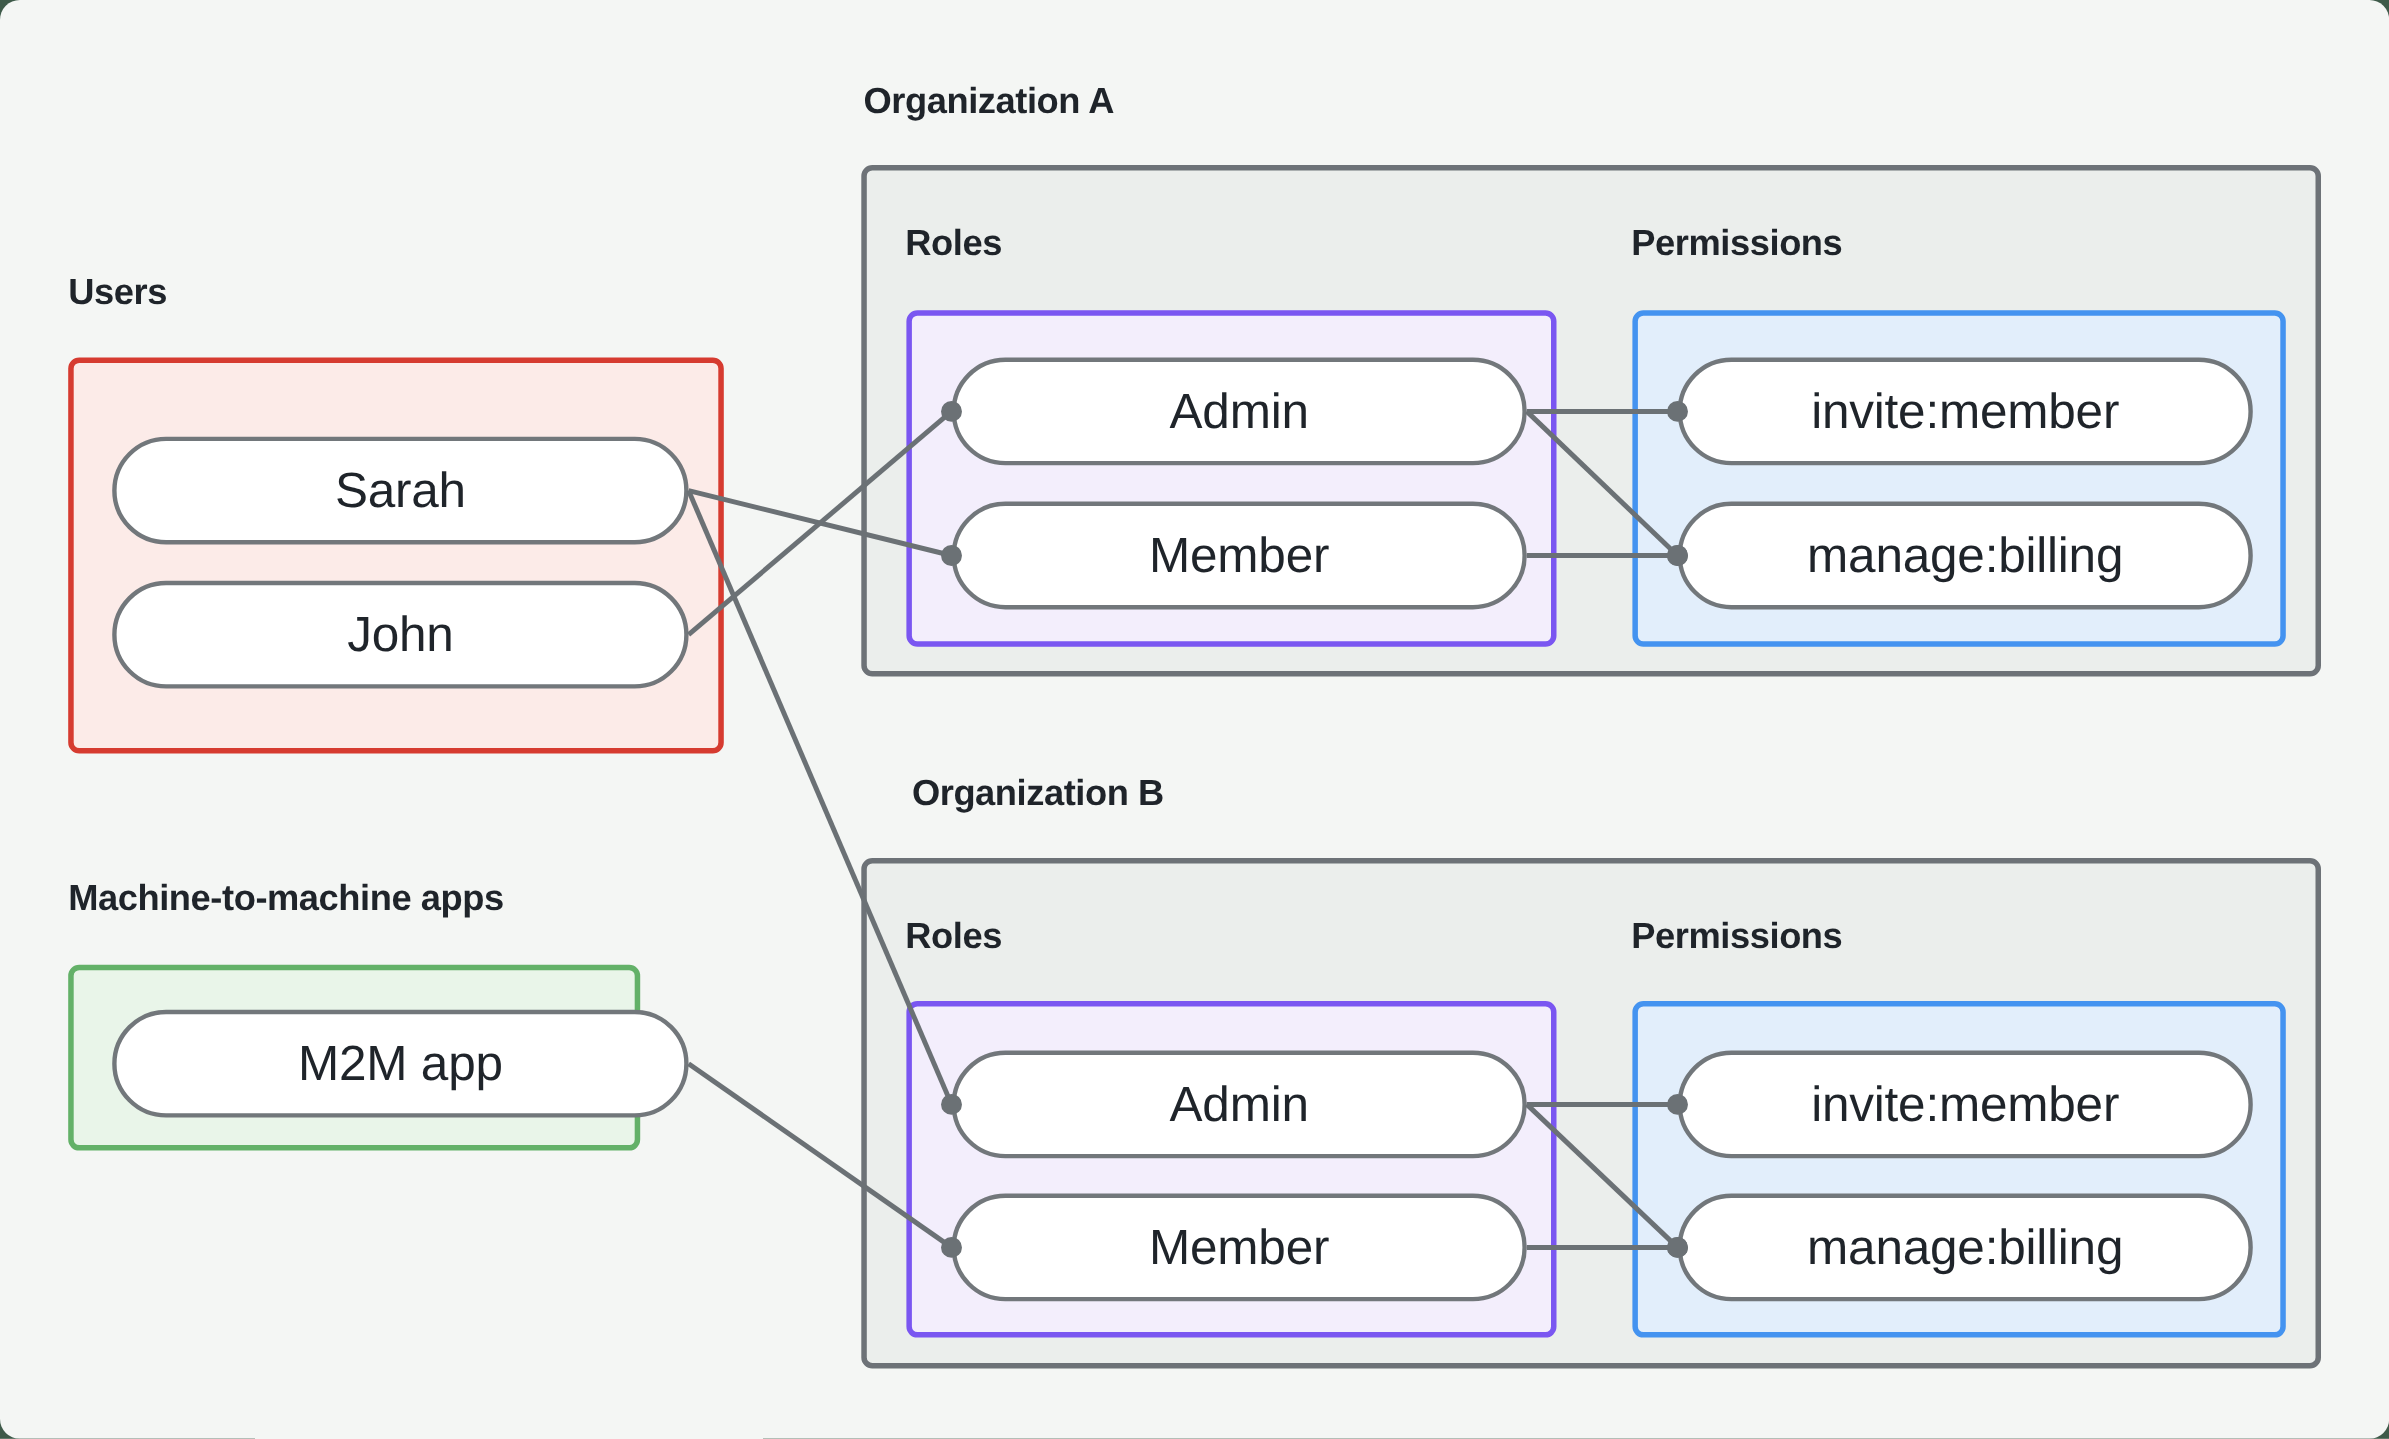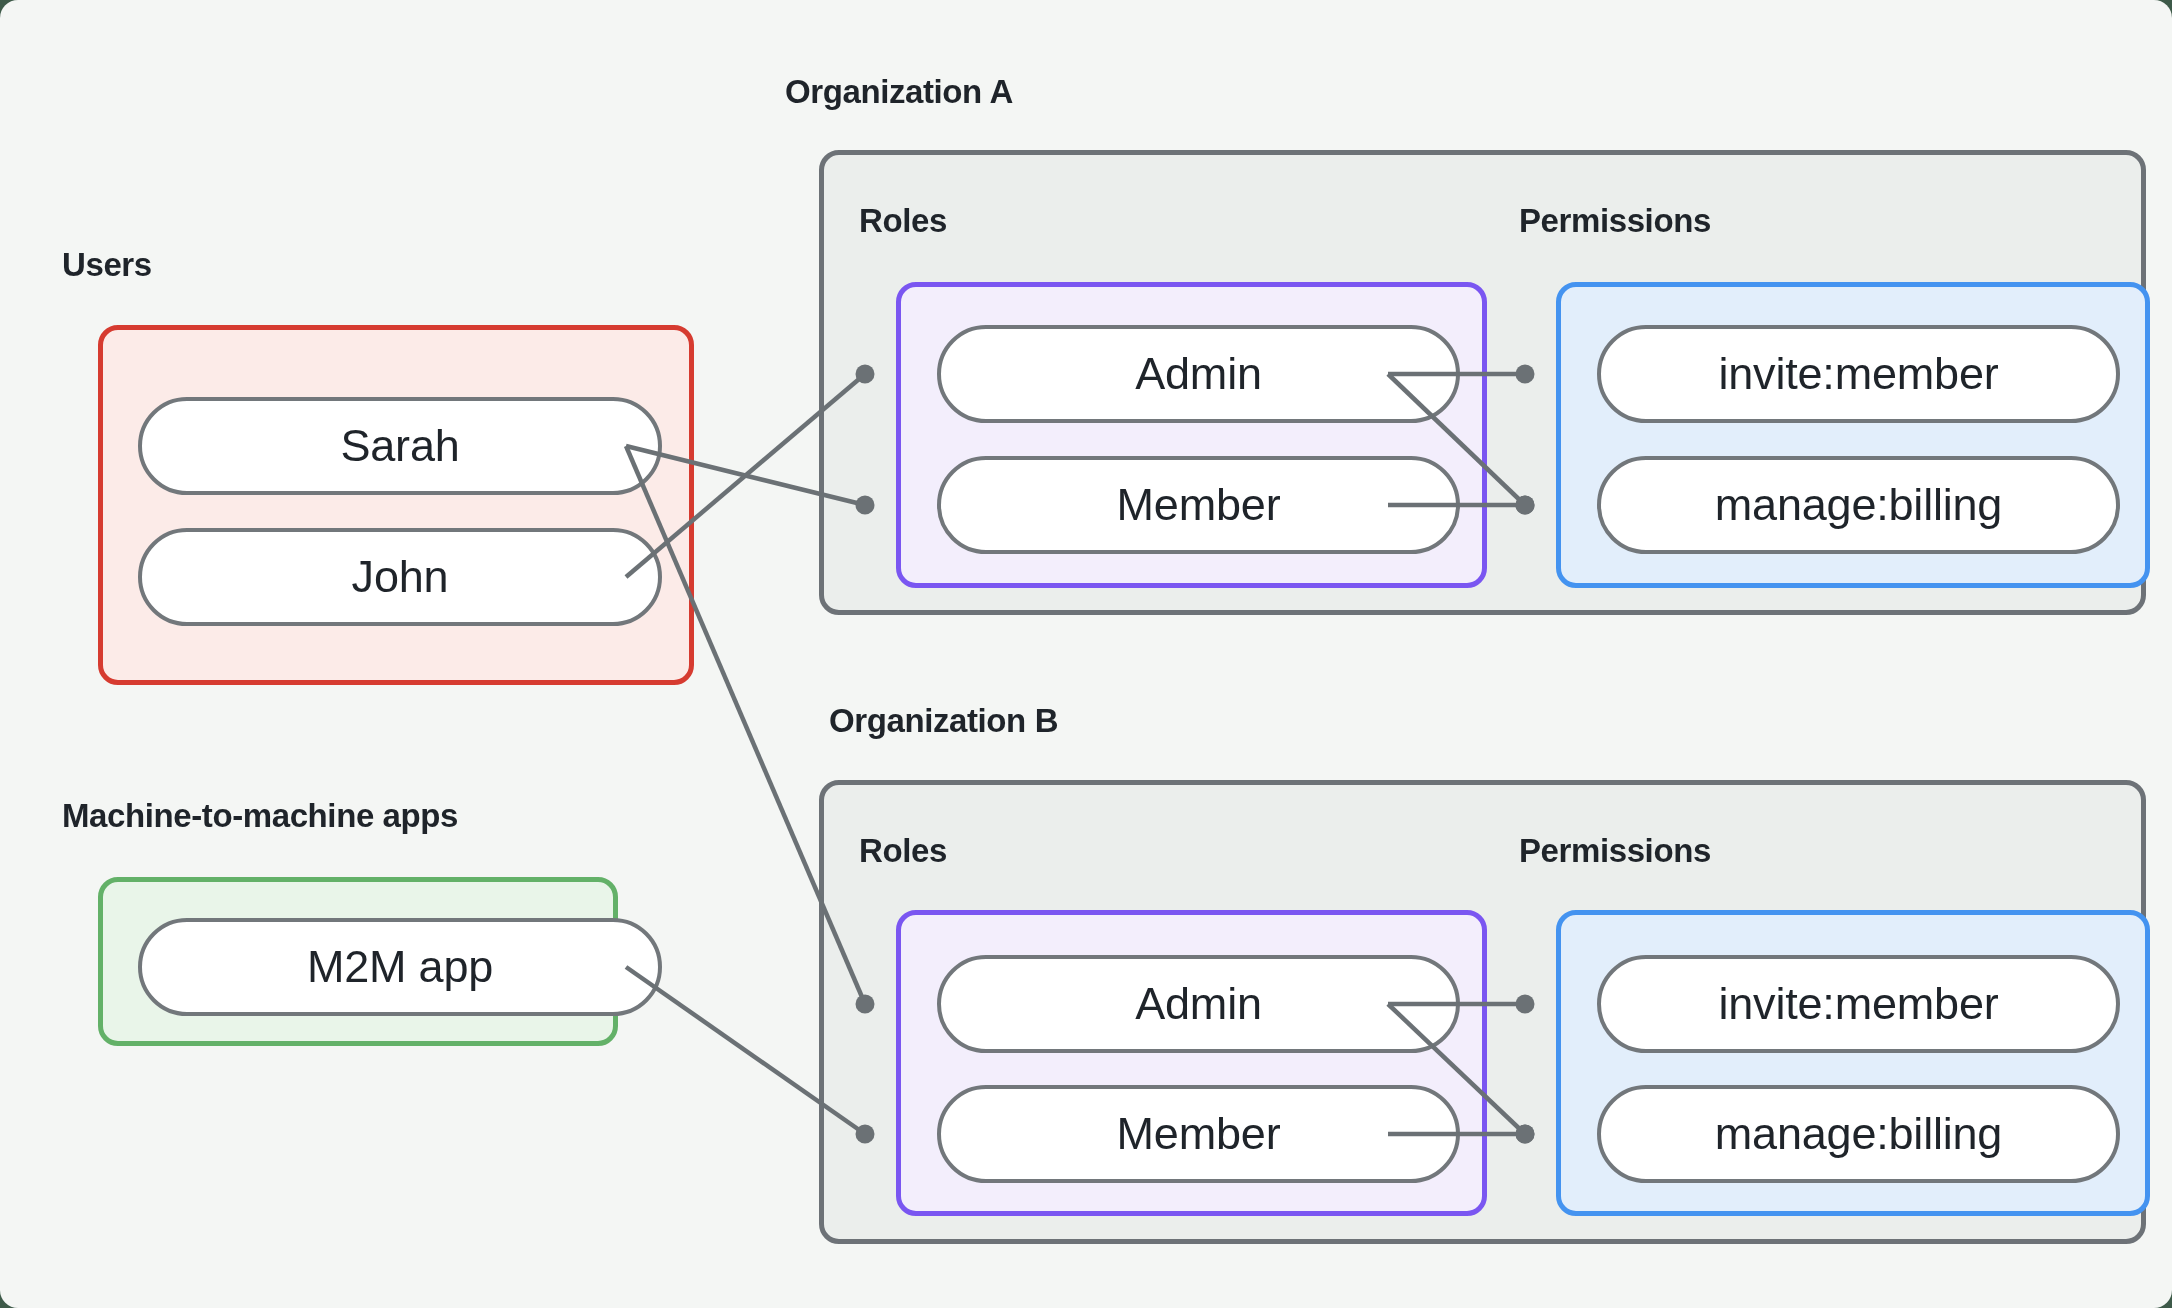--- a/index.html
+++ b/index.html
@@ -37,23 +37,22 @@
   .section-label{
     position:absolute;
     font-size:33px;
     line-height:56px;
     font-weight:600;
     letter-spacing:-0.4px;
     white-space:nowrap;
   }
   .group-box{
     position:absolute;
-    border-radius:20px;
+    border-radius:10px;
     box-sizing:border-box;
-    margin-left:36px;
   }
   .users-box{background:var(--users-bg);border:5px solid var(--users-border);}
   .m2m-box{background:var(--m2m-bg);border:5px solid var(--m2m-border);}
   .org-box{background:var(--org-bg);border:5px solid var(--org-border);}
   .roles-box{background:var(--roles-bg);border:5px solid var(--roles-border);}
   .perms-box{background:var(--perms-bg);border:5px solid var(--perms-border);text-align:center;}
   .pill{
     position:absolute;
     background:var(--pill-bg);
     border:4px solid var(--pill-border);

